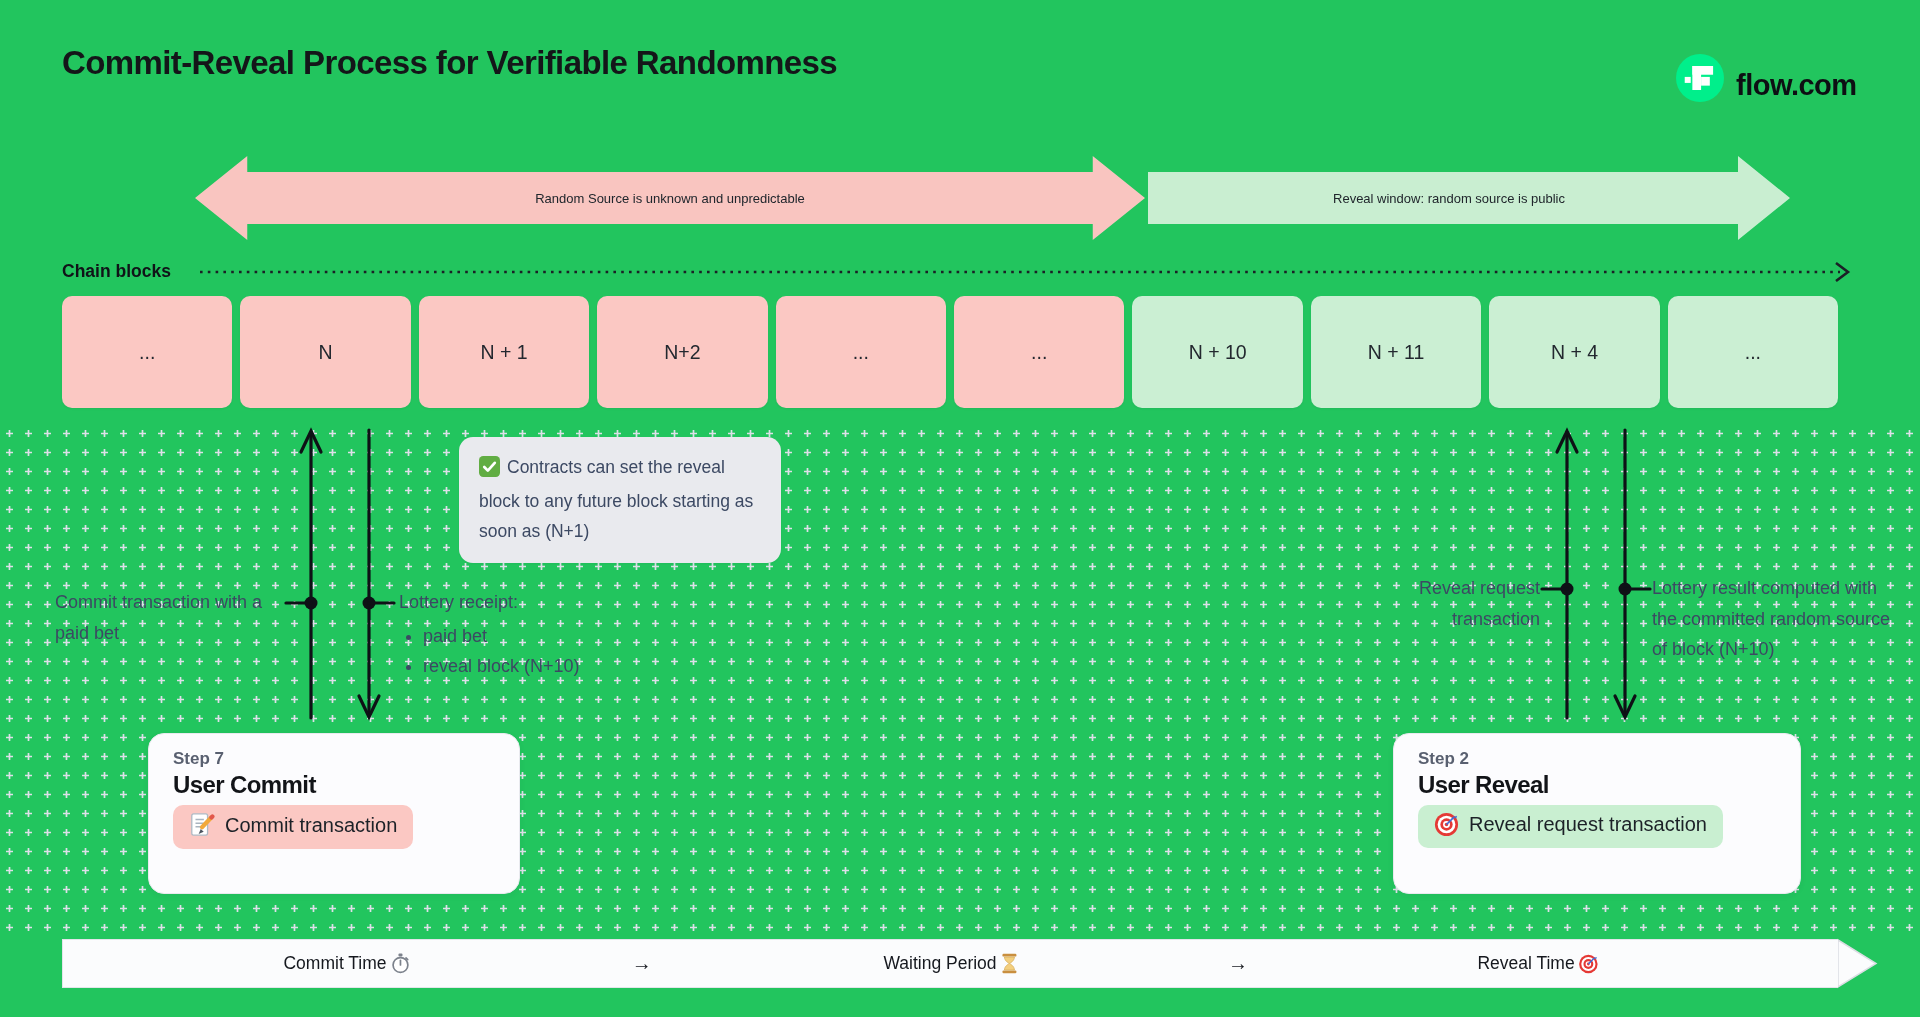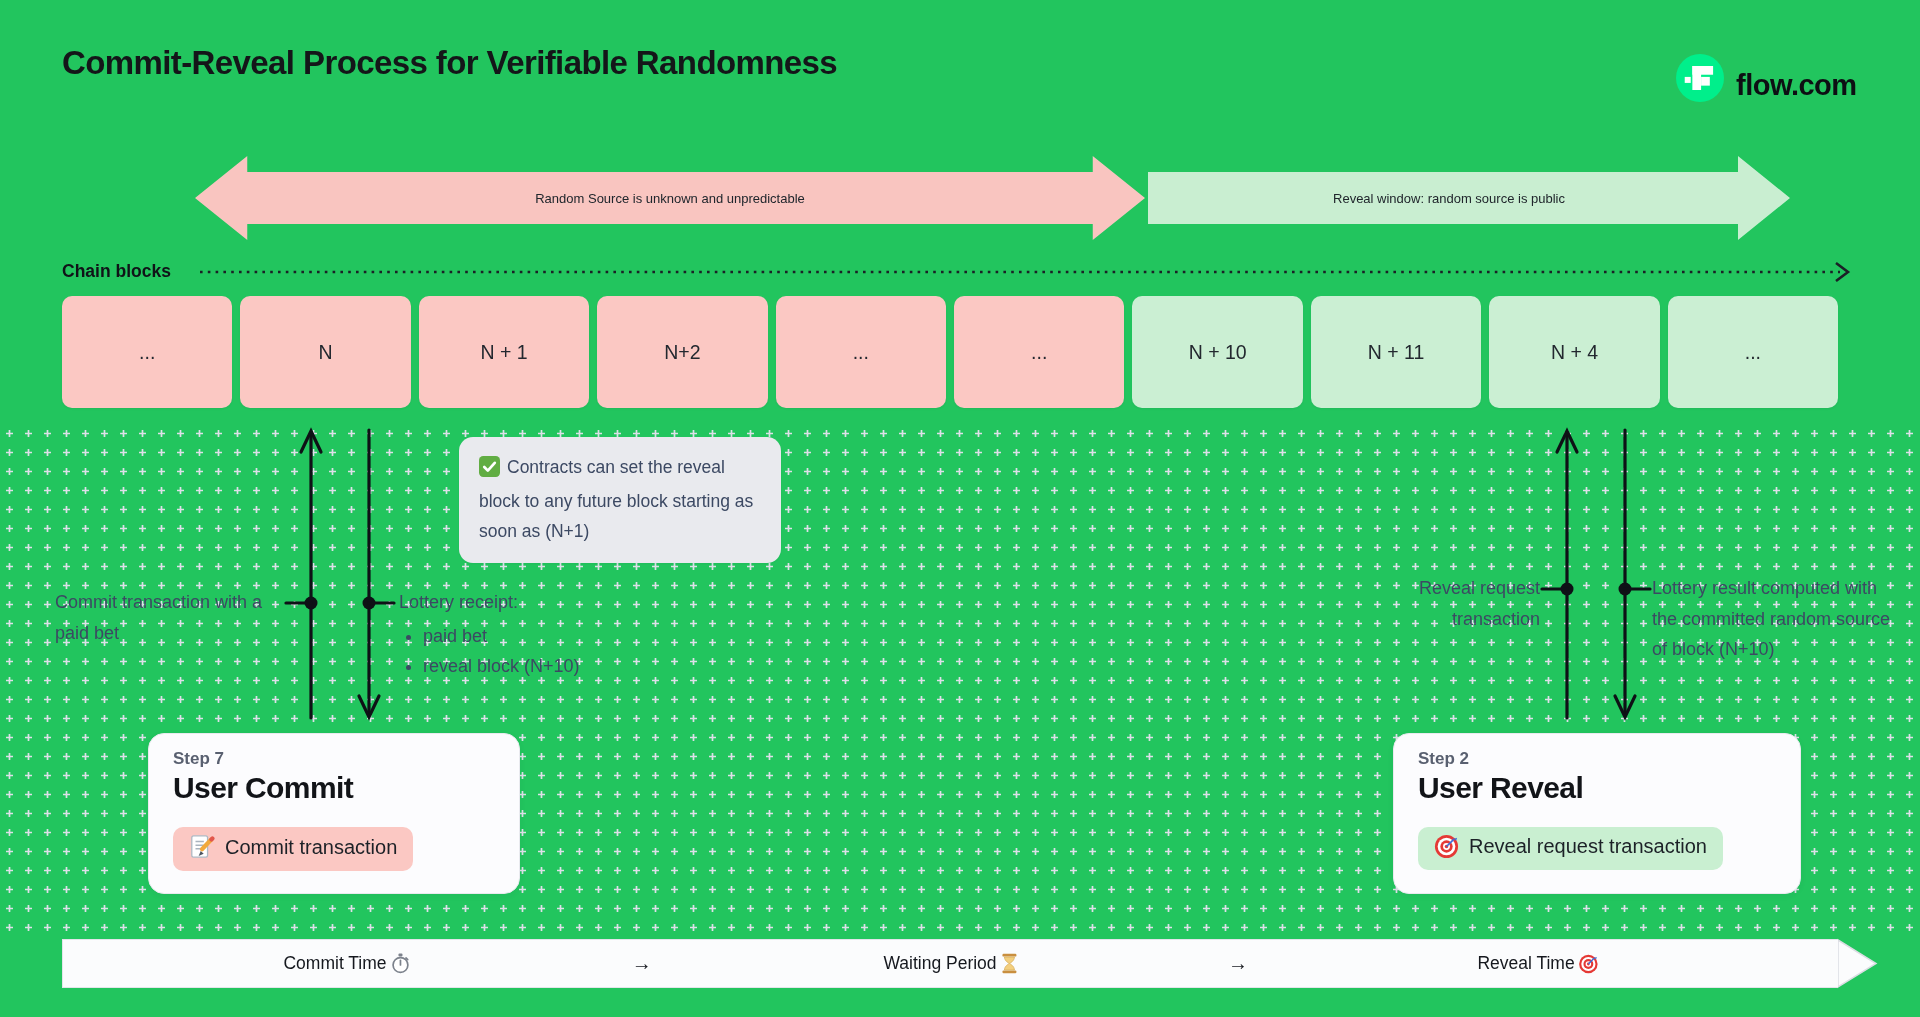--- a/index.html
+++ b/index.html
@@ -54,21 +54,21 @@
   .ann-reveal-req  { left:1336px; top:573px; width:204px; text-align:right; }
   .ann-result      { left:1652px; top:573px; width:242px; line-height:30.5px; }
   
   .card {
     background:#fcfcfe; border:1px solid #e9eaef; border-radius:16px;
     box-shadow:0 2px 6px rgba(40,45,60,.06); padding:15px 24px;
   }
   .card-commit { left:148px; top:733px; width:372px; height:161px; }
   .card-reveal { left:1393px; top:733px; width:408px; height:161px; }
   .card-kicker { font-size:17px; font-weight:700; color:#596070; margin-bottom:2px; }
-  .card-title  { font-size:30px; font-weight:700; letter-spacing:-0.6px; color:#121418; margin-bottom:22px; }
+  .card-title  { font-size:24px; font-weight:700; letter-spacing:-0.6px; color:#121418; margin-bottom:6px; }
   .pill {
     display:inline-flex; align-items:center; gap:10px; border-radius:10px;
     padding:7px 16px 11px; font-size:20px; color:#1c2127;
   }
   .pill.commit { background:#fbc8c3; }
   .pill.reveal { background:#c9efd1; }
   
   .timeline {
     left:62px; top:939px; width:1776px; height:49px;
     background:#fbfcfd; border:1px solid #e3e5ea; border-right:none;

